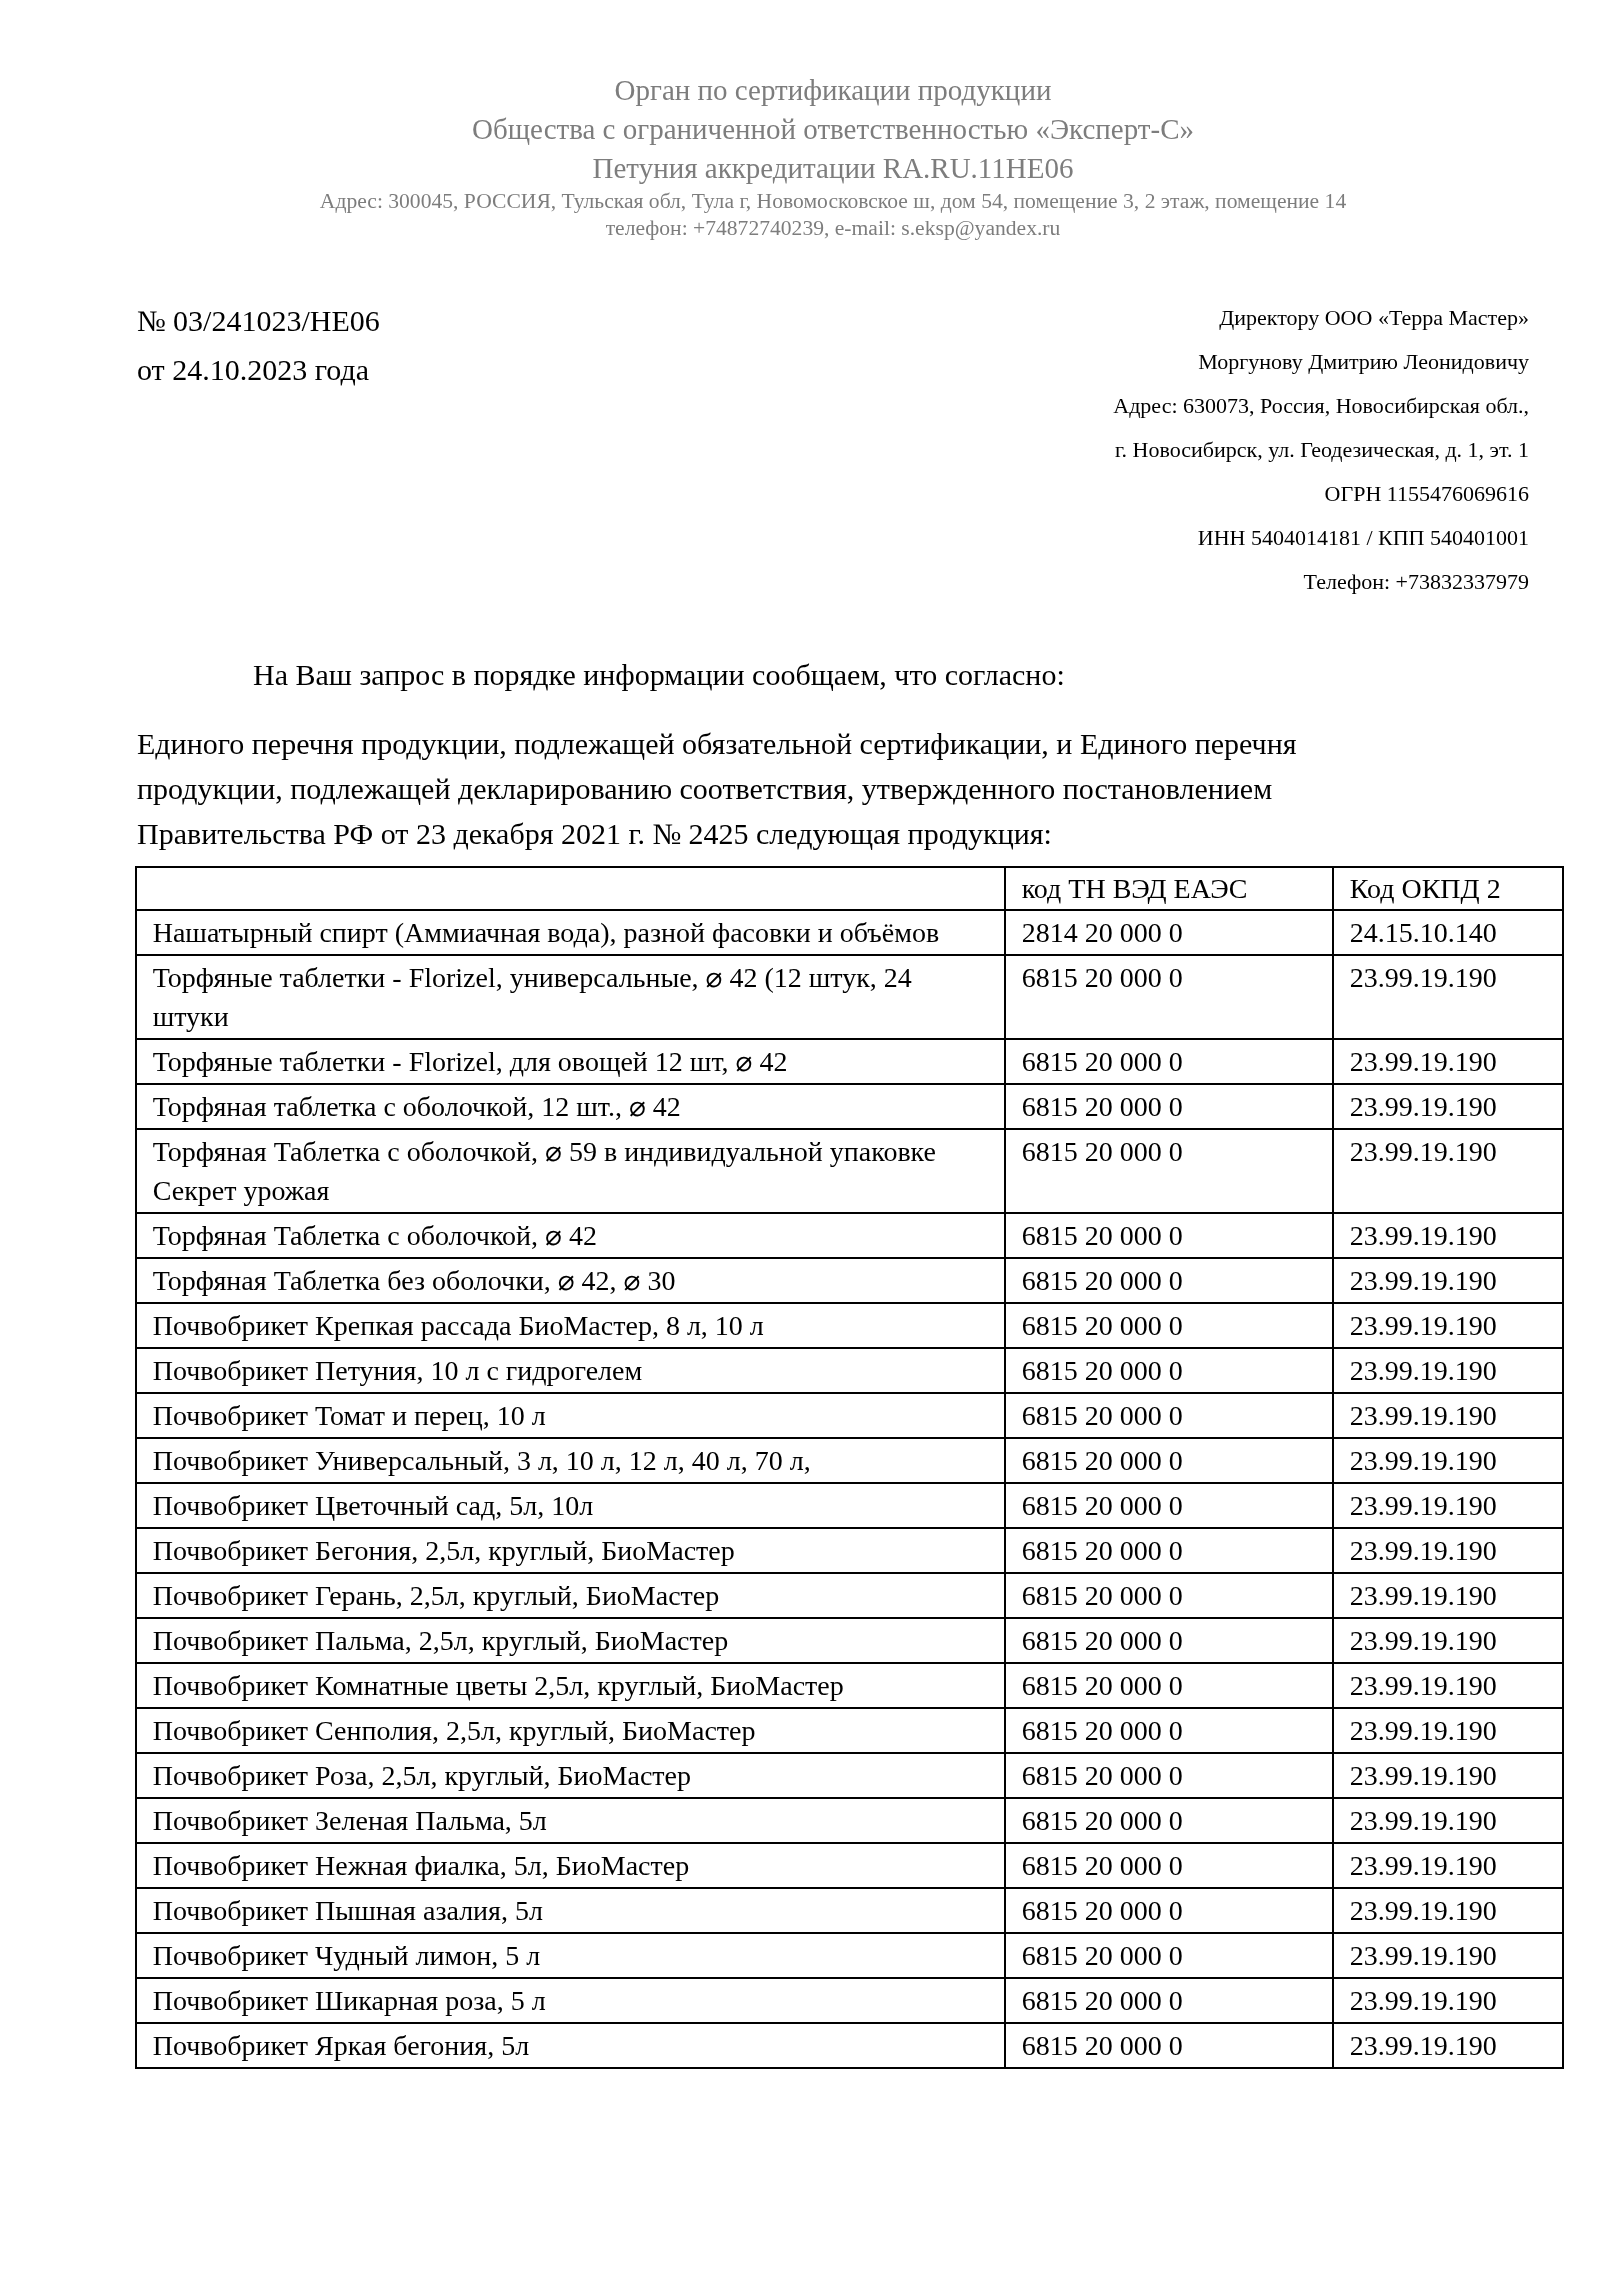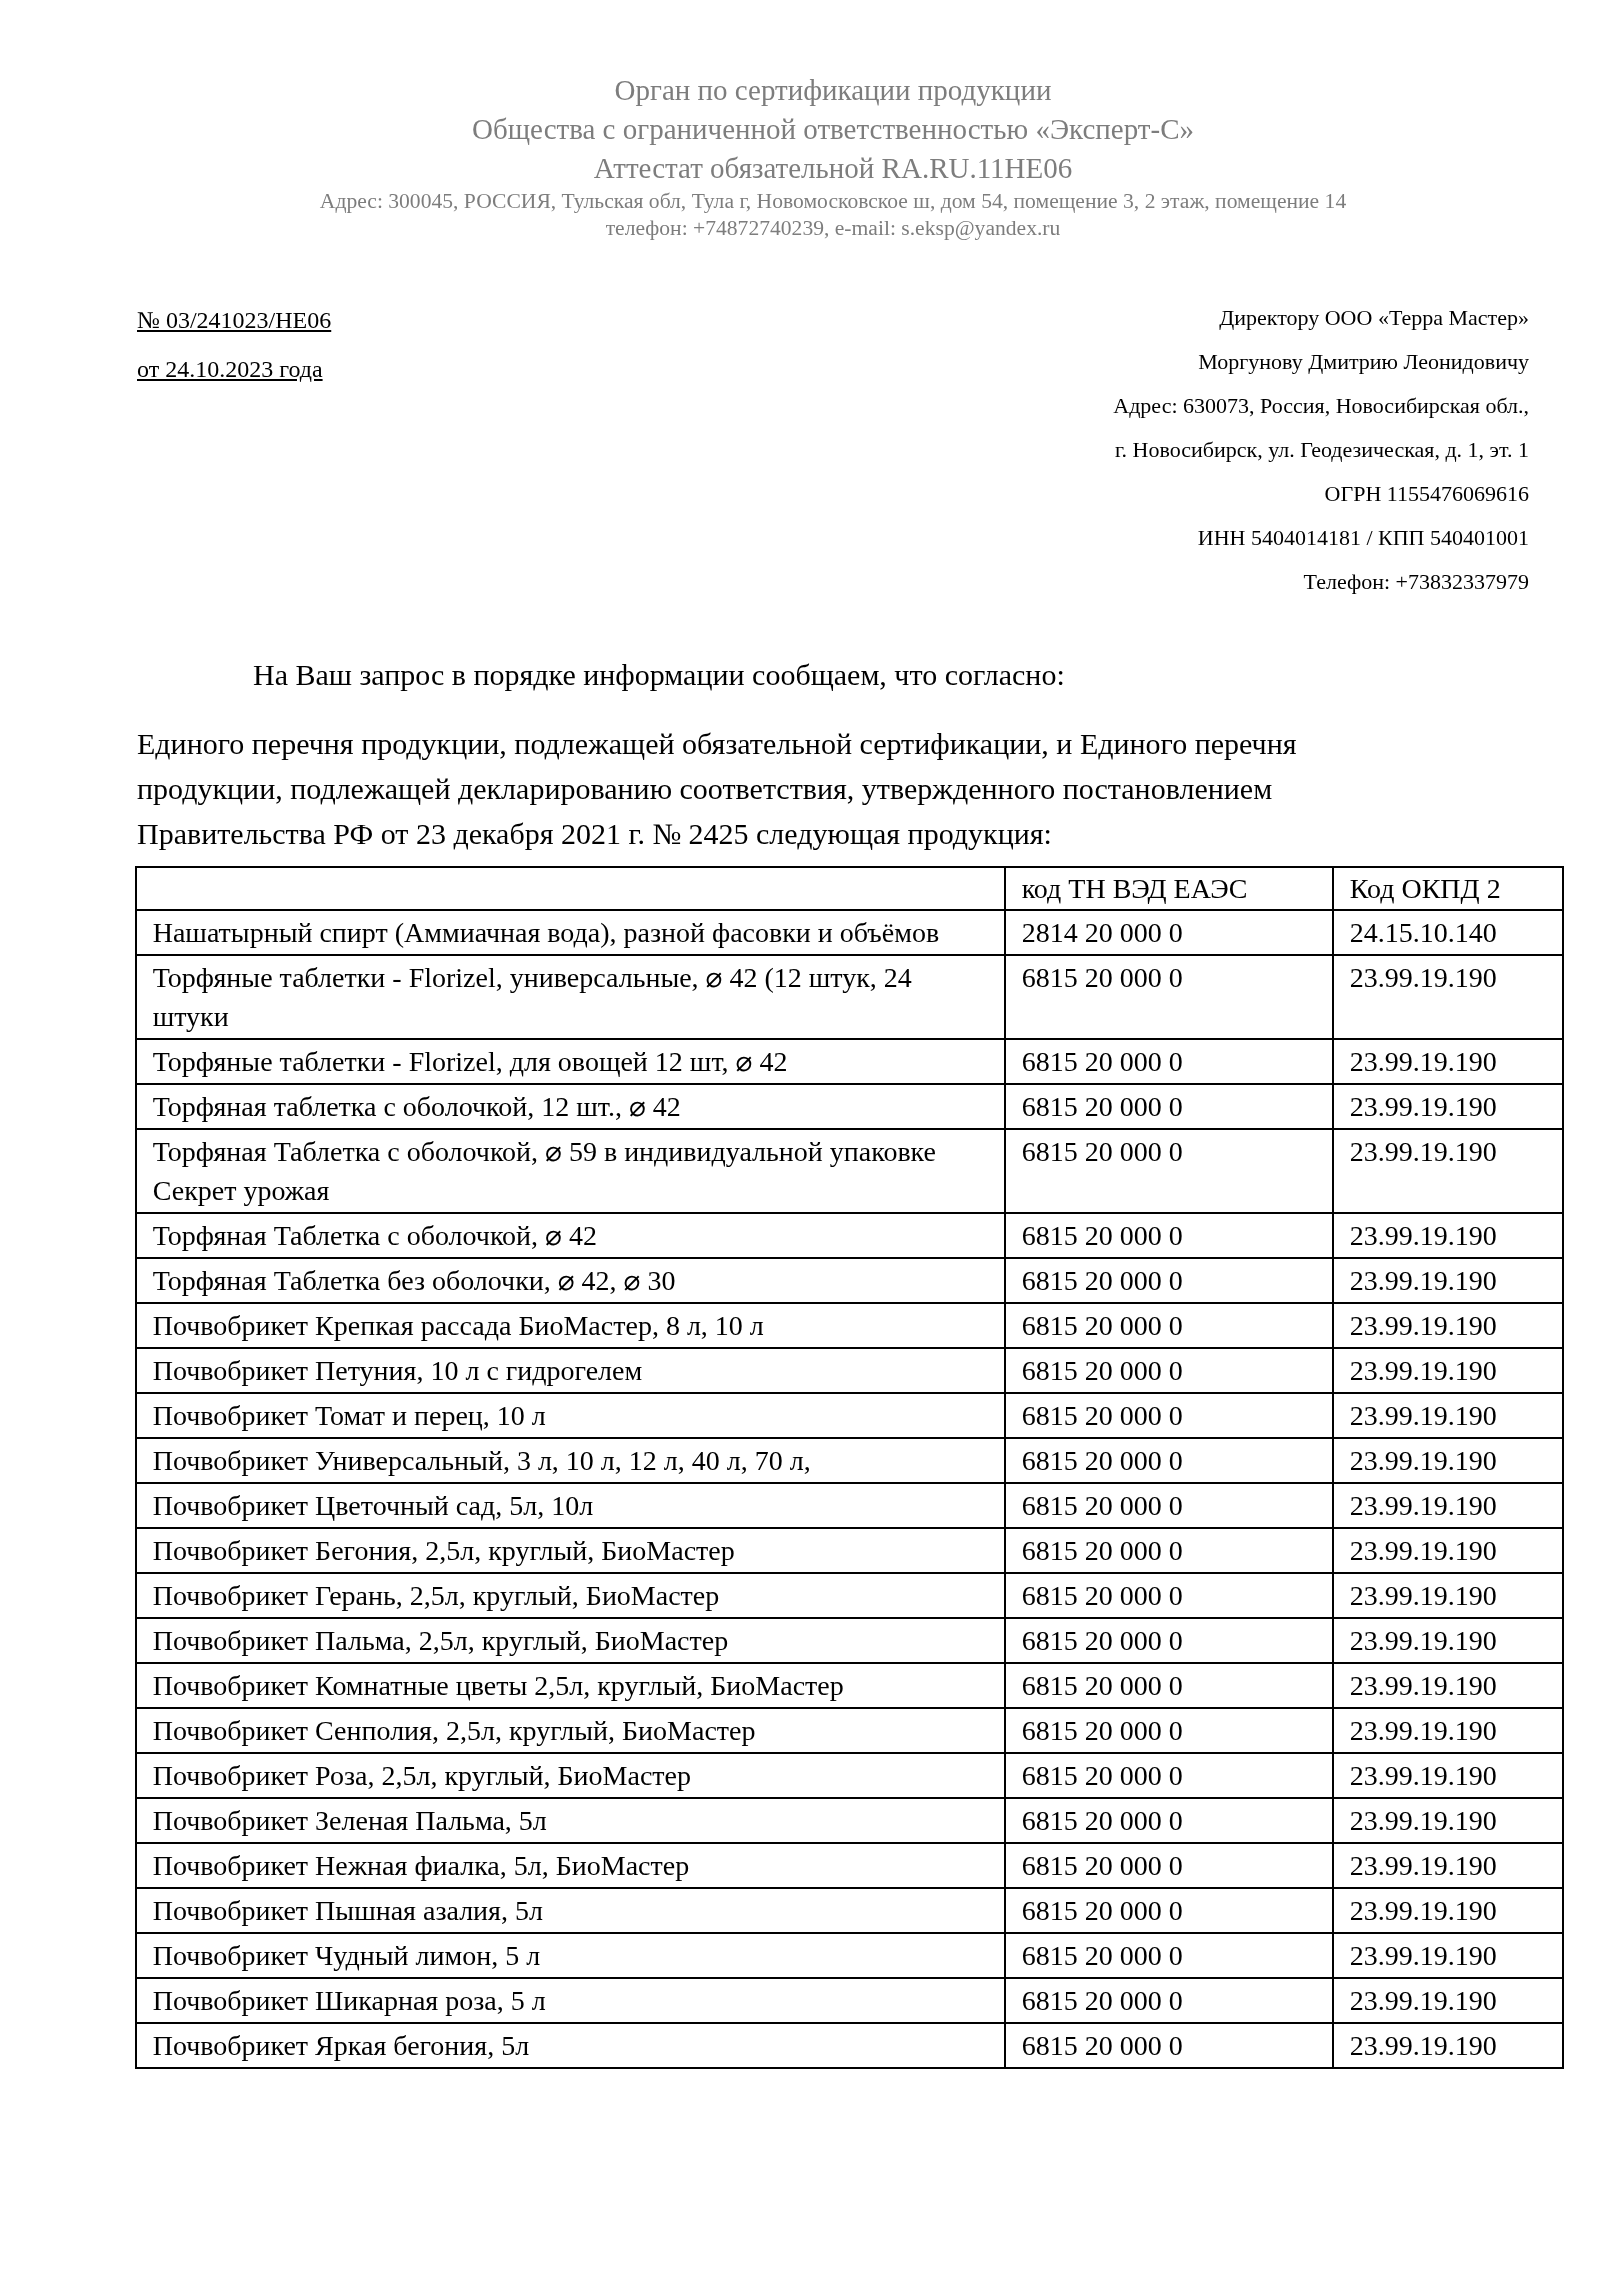--- a/index.html
+++ b/index.html
@@ -36,24 +36,23 @@
   }
 
   
   .ref-row {
     display: flex;
     justify-content: space-between;
     align-items: flex-start;
     margin-top: 55px;
   }
   .ref-block {
-    font-size: 24px;
+    font-size: 30px;
     line-height: 49px;
     white-space: nowrap;
-    text-decoration: underline;
   }
   .addressee {
     font-size: 22px;
     line-height: 44px;
     text-align: right;
   }
 
   
   .intro {
     margin: 49px 0 0 0;
@@ -96,21 +95,21 @@
   }
 </style>
 </head>
 <body>
 
 <div class="page">
 
   <header class="org-header" style="color: rgb(125, 125, 125);">
     <div class="org-line">Орган по сертификации продукции</div>
     <div class="org-line">Общества с ограниченной ответственностью «Эксперт-С»</div>
-    <div class="org-line">Аттестат обязательной RA.RU.11НЕ06</div>
+    <div class="org-line">Петуния аккредитации RA.RU.11НЕ06</div>
     <div class="org-sub">Адрес: 300045, РОССИЯ, Тульская обл, Тула г, Новомосковское ш, дом 54, помещение 3, 2 этаж, помещение 14</div>
     <div class="org-sub">телефон: +74872740239, e-mail: s.eksp@yandex.ru</div>
   </header>
 
   <section class="ref-row">
     <div class="ref-block">
       <div>№ 03/241023/НЕ06</div>
       <div>от 24.10.2023 года</div>
     </div>
     <div class="addressee">

